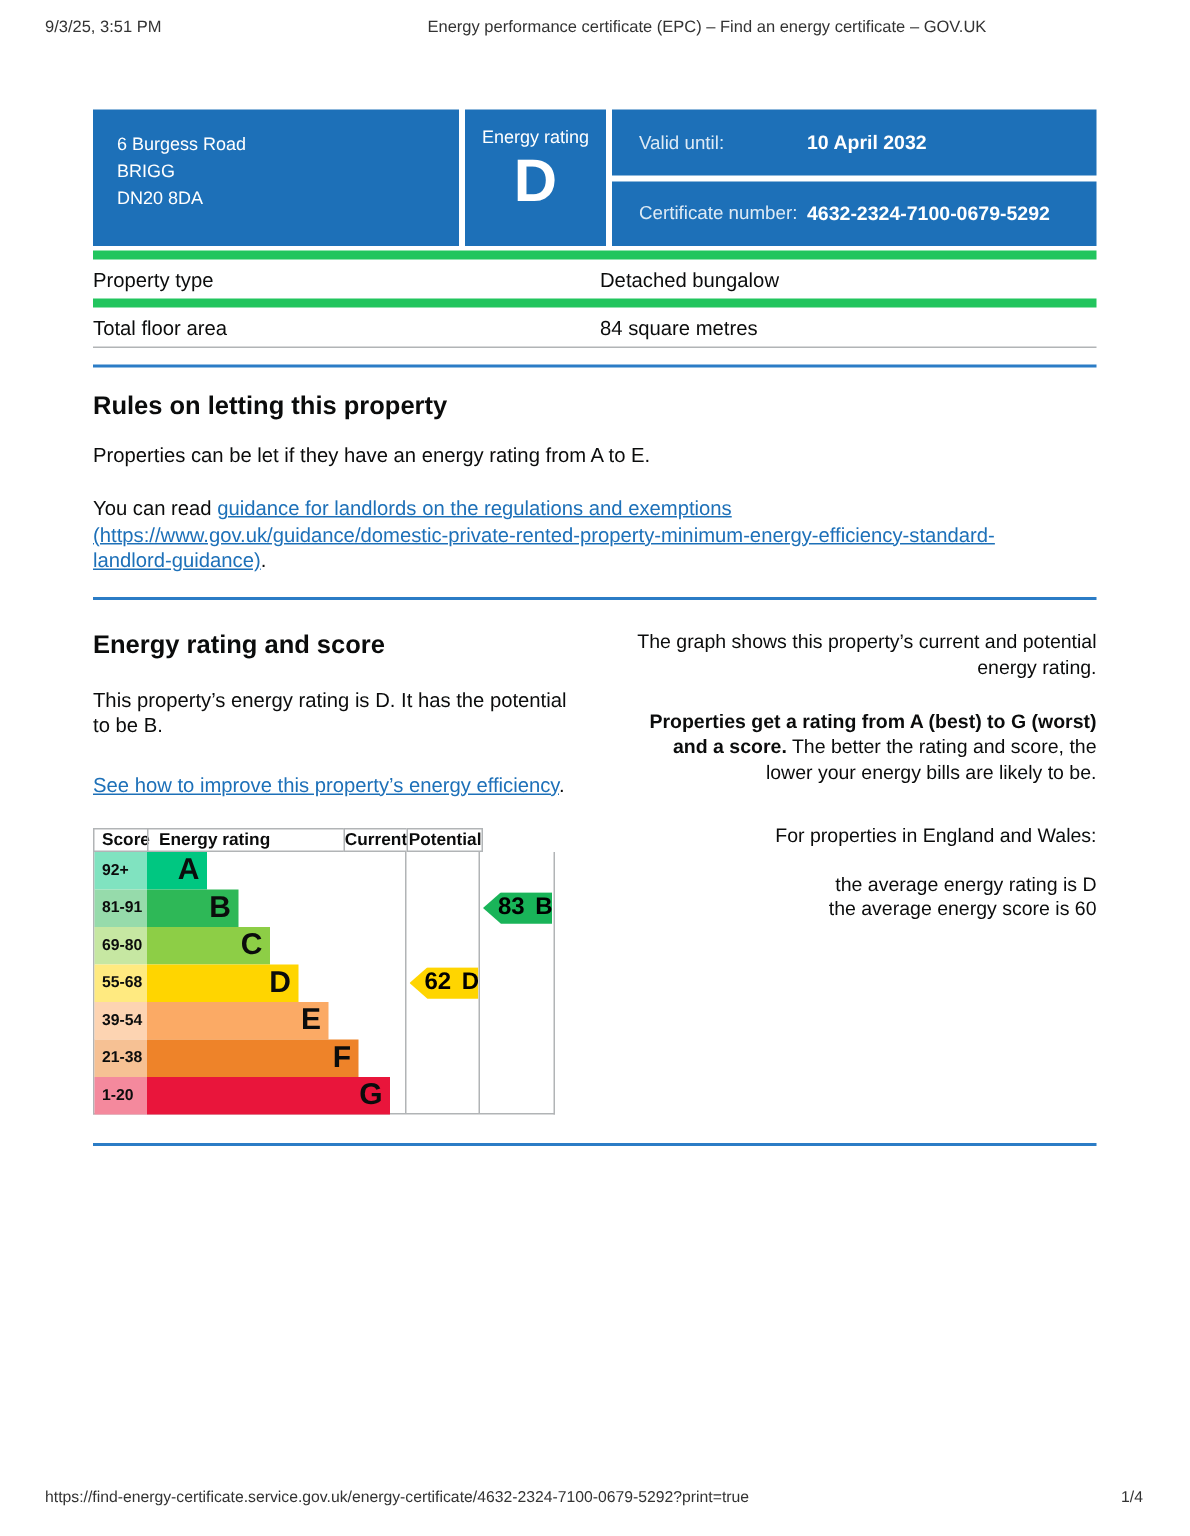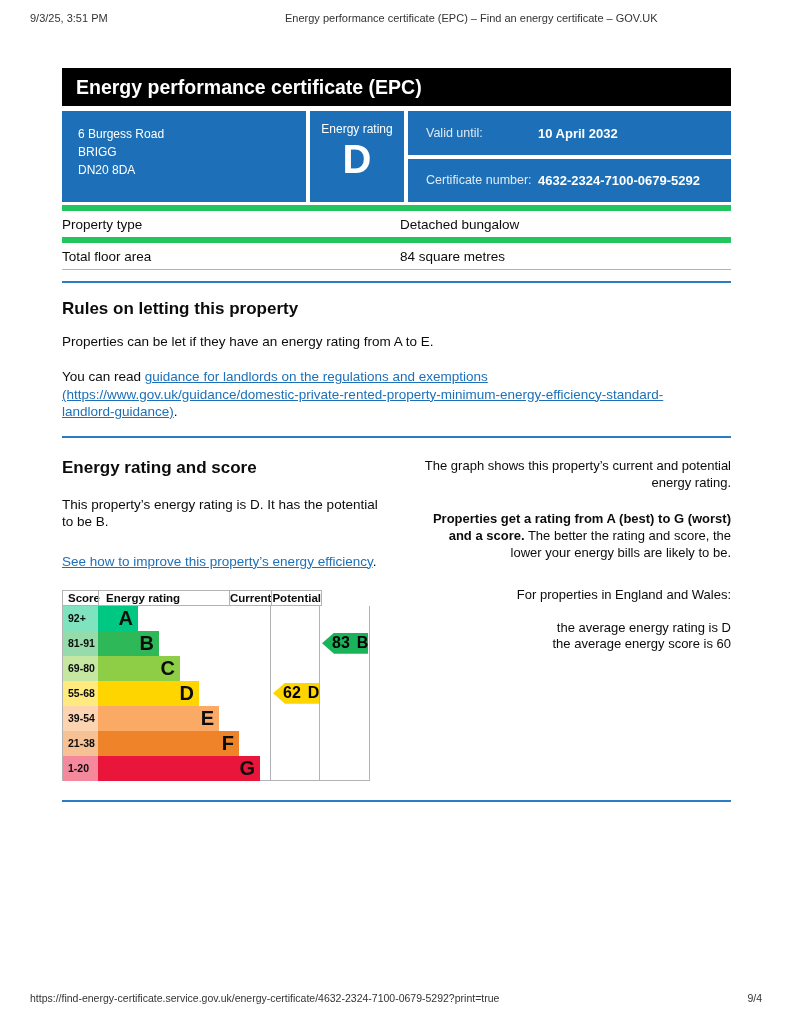--- a/index.html
+++ b/index.html
@@ -86,23 +86,20 @@
 </head>
 <body>
 
 <div class="print-header">
   <span class="ph-date">9/3/25, 3:51 PM</span>
   <span class="ph-title">Energy performance certificate (EPC) – Find an energy certificate – GOV.UK</span>
 </div>
 
 <div class="content">
 
-  <div class="banner">
-    <span>Energy performance certificate (EPC)</span>
-  </div>
 
   <div class="cert-row">
     <div class="bluebox addr-box">
       <div>6 Burgess Road</div>
       <div>BRIGG</div>
       <div>DN20 8DA</div>
     </div>
     <div class="bluebox rating-box">
       <div class="rating-label">Energy rating</div>
       <div class="rating-letter">D</div>
@@ -205,14 +202,14 @@
         <span>the average energy score is 60</span>
       </p>
     </div>
   </div>
 
   <div class="bluehr hr3"></div>
 </div>
 
 <div class="print-footer">
   <span class="pf-url">https://find-energy-certificate.service.gov.uk/energy-certificate/4632-2324-7100-0679-5292?print=true</span>
-  <span class="pf-page">9/4</span>
+  <span class="pf-page">1/4</span>
 </div>
 
 </body></html>

